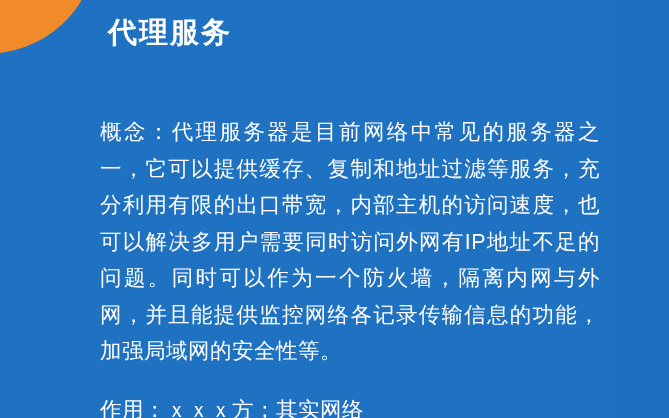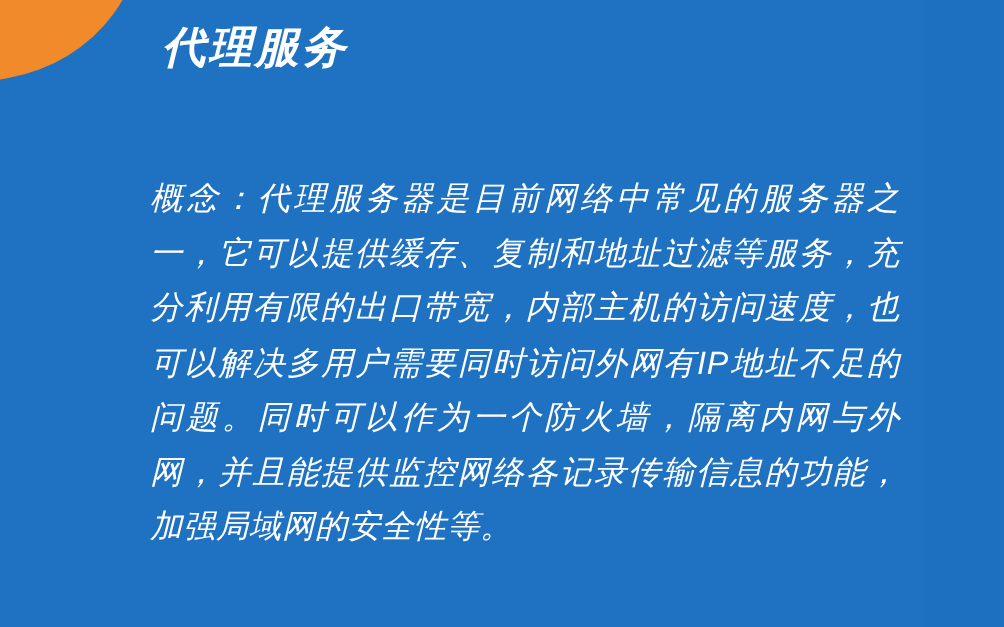--- a/index.html
+++ b/index.html
@@ -12,21 +12,20 @@
     overflow: hidden;
     background: #1d6fc0;
     font-family: "Liberation Sans", sans-serif;
   }
   .slide {
     position: relative;
     width: 616px;
     height: 418px;
     background: #1f72c2;
     overflow: hidden;
-    font-style: italic;
   }
   
   .corner-deco {
     position: absolute;
     left: -86px;
     top: -96px;
     width: 180px;
     height: 150px;
     background: #f08a2a;
     border-bottom-right-radius: 110px 100px;
@@ -85,14 +84,15 @@
 
   <div class="corner-deco"></div>
   <div class="corner-deco-inner"></div>
 
   <div class="title">代理服务</div>
 
   <div class="body-text">
     <p>概念：代理服务器是目前网络中常见的服务器之一，它可以提供缓存、复制和地址过滤等服务，充分利用有限的出口带宽，内部主机的访问速度，也可以解决多用户需要同时访问外网有IP地址不足的问题。同时可以作为一个防火墙，隔离内网与外网，并且能提供监控网络各记录传输信息的功能，加强局域网的安全性等。</p>
   </div>
 
+  <div class="partial-line">作用：ｘｘｘ方；其实网络</div>
 
 </div>
 
 </body></html>

